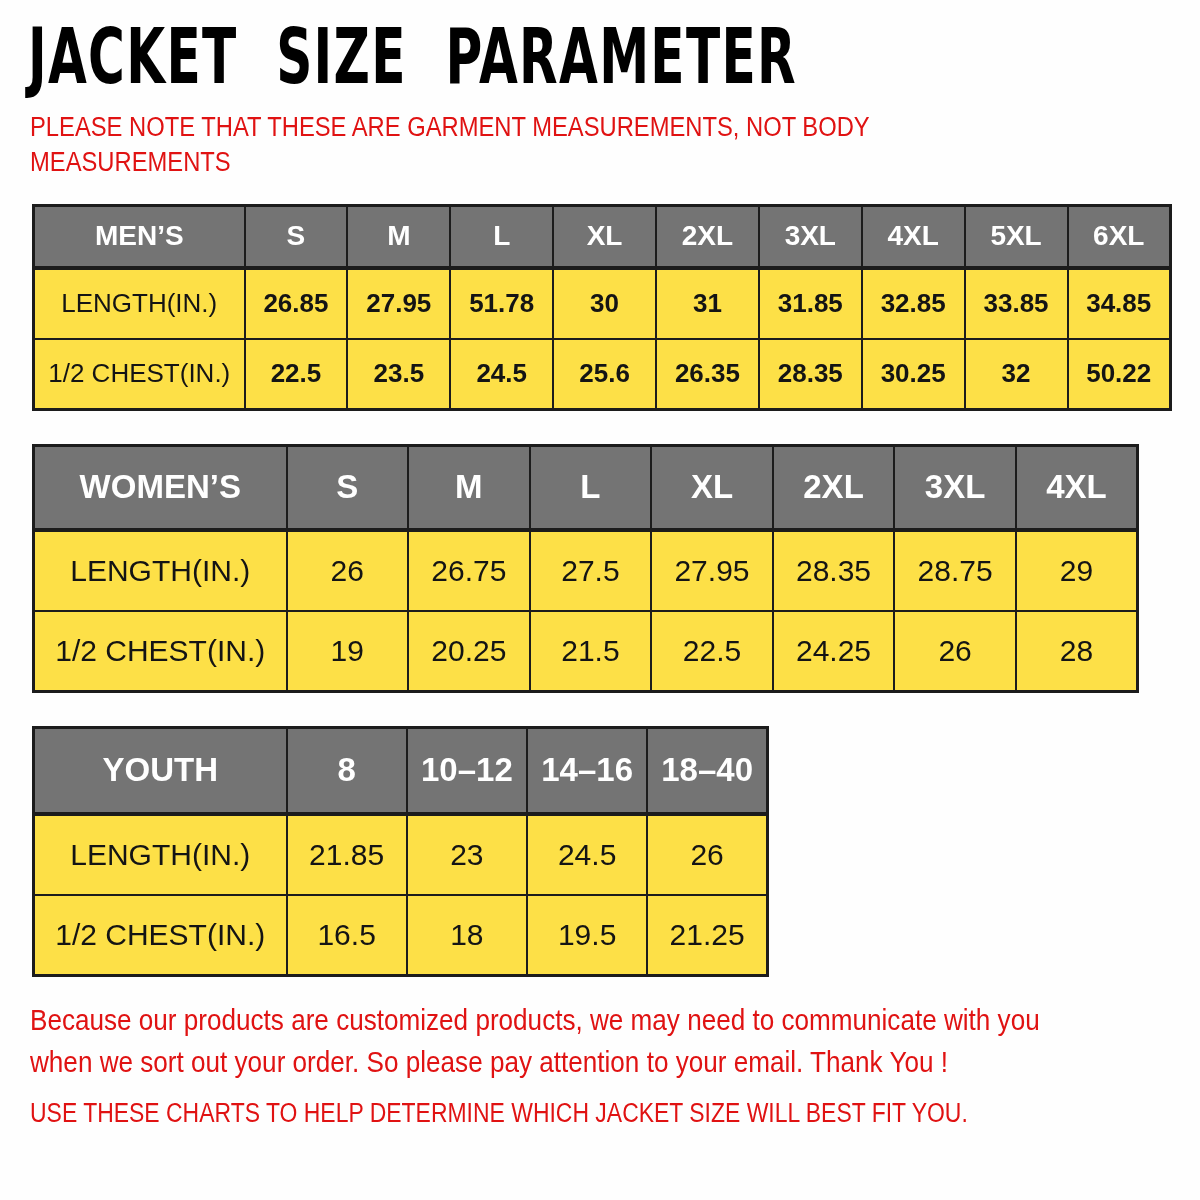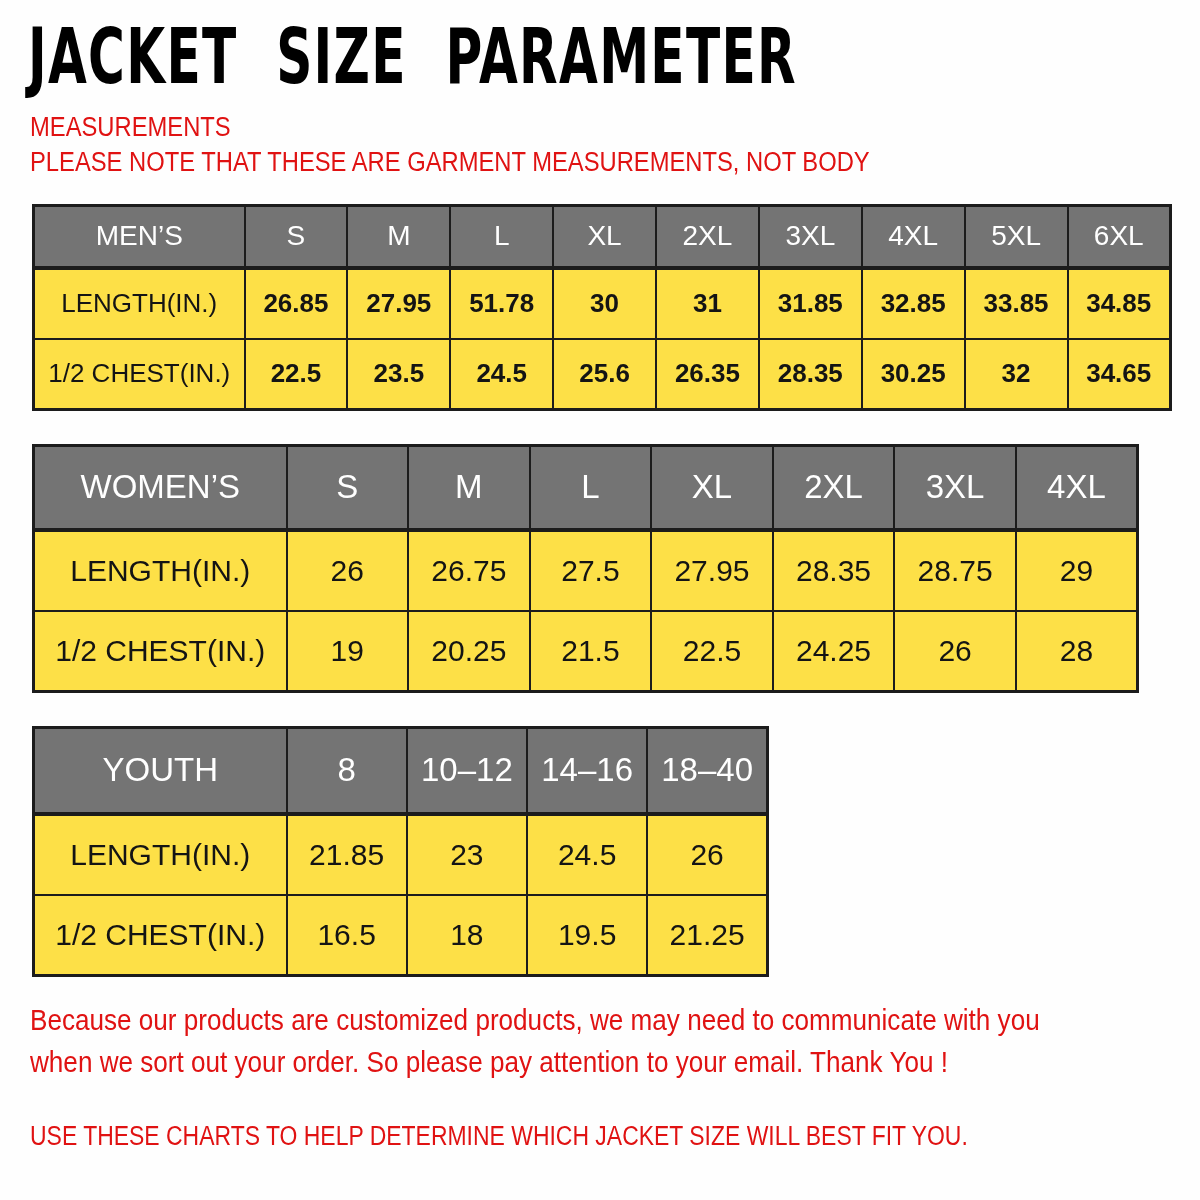--- a/index.html
+++ b/index.html
@@ -26,21 +26,21 @@
   .note{margin:20px 0 0 30px;}
   .note .line{display:block;height:35px;line-height:35px;white-space:nowrap;}
   .note .line span{display:inline-block;transform:scale(0.88,1);transform-origin:left center;
     font-size:27px;font-weight:normal;white-space:nowrap;}
 
   table.tbl{border-collapse:collapse;table-layout:fixed;margin-left:32px;
     border:3px solid var(--border);}
   table.tbl th,table.tbl td{border:2px solid var(--border);text-align:center;vertical-align:middle;
     overflow:hidden;}
   table.tbl thead th{background:var(--header-bg);color:var(--header-text);
-    font-weight:normal;border-bottom-width:4px;}
+    font-weight:bold;border-bottom-width:4px;}
   table.tbl tbody td{background:#fde047;color:var(--body-text);}
   table.tbl tbody td.rowlabel{font-weight:normal;}
 
   .tbl-mens{width:1140px;margin-top:24px;}
   .tbl-mens col.col-label{width:211px;}
   .tbl-mens thead th{height:62px;font-size:28px;}
   .tbl-mens tbody td{height:71px;font-size:26px;font-weight:bold;}
 
   .tbl-womens{width:1107px;margin-top:33px;border-radius:6px;}
   .tbl-womens col.col-label{width:253px;}
@@ -49,34 +49,34 @@
 
   .tbl-youth{width:737px;margin-top:33px;border-radius:15px;}
   .tbl-youth col.col-label{width:253px;}
   .tbl-youth thead th{height:86px;font-size:33px;}
   .tbl-youth tbody td{height:81px;font-size:30px;}
 
   .footer{margin:22px 0 0 30px;}
   .footer .pline{display:block;height:42px;line-height:42px;white-space:nowrap;}
   .footer .pline span{display:inline-block;transform:scale(0.9,1);transform-origin:left center;
     font-size:29px;white-space:nowrap;}
-  .footer .usage{margin-top:32px;height:42px;line-height:42px;white-space:nowrap;}
+  .footer .usage{margin-top:9px;height:42px;line-height:42px;white-space:nowrap;}
   .footer .usage span{display:inline-block;transform:scale(0.85,1);transform-origin:left center;
     font-size:27px;white-space:nowrap;}
 </style>
 </head>
 <body>
 
 <div class="title-wrap">
   <h1 class="page-title">JACKET SIZE PARAMETER</h1>
 </div>
 
 <div class="note red">
+  <span class="line"><span>PLEASE NOTE THAT THESE ARE GARMENT MEASUREMENTS, NOT BODY</span></span>
   <span class="line"><span>MEASUREMENTS</span></span>
-  <span class="line"><span>PLEASE NOTE THAT THESE ARE GARMENT MEASUREMENTS, NOT BODY</span></span>
 </div>
 
 <table class="tbl tbl-mens">
     <colgroup>
       <col class="col-label">
       <col class="col-size">
       <col class="col-size">
       <col class="col-size">
       <col class="col-size">
       <col class="col-size">
@@ -115,21 +115,21 @@
       <tr>
         <td class="rowlabel">1/2 CHEST(IN.)</td>
         <td>22.5</td>
         <td>23.5</td>
         <td>24.5</td>
         <td>25.6</td>
         <td>26.35</td>
         <td>28.35</td>
         <td>30.25</td>
         <td>32</td>
-        <td>34.65</td>
+        <td>50.22</td>
       </tr>
     </tbody>
   </table>
 
 <table class="tbl tbl-womens">
     <colgroup>
       <col class="col-label">
       <col class="col-size">
       <col class="col-size">
       <col class="col-size">

